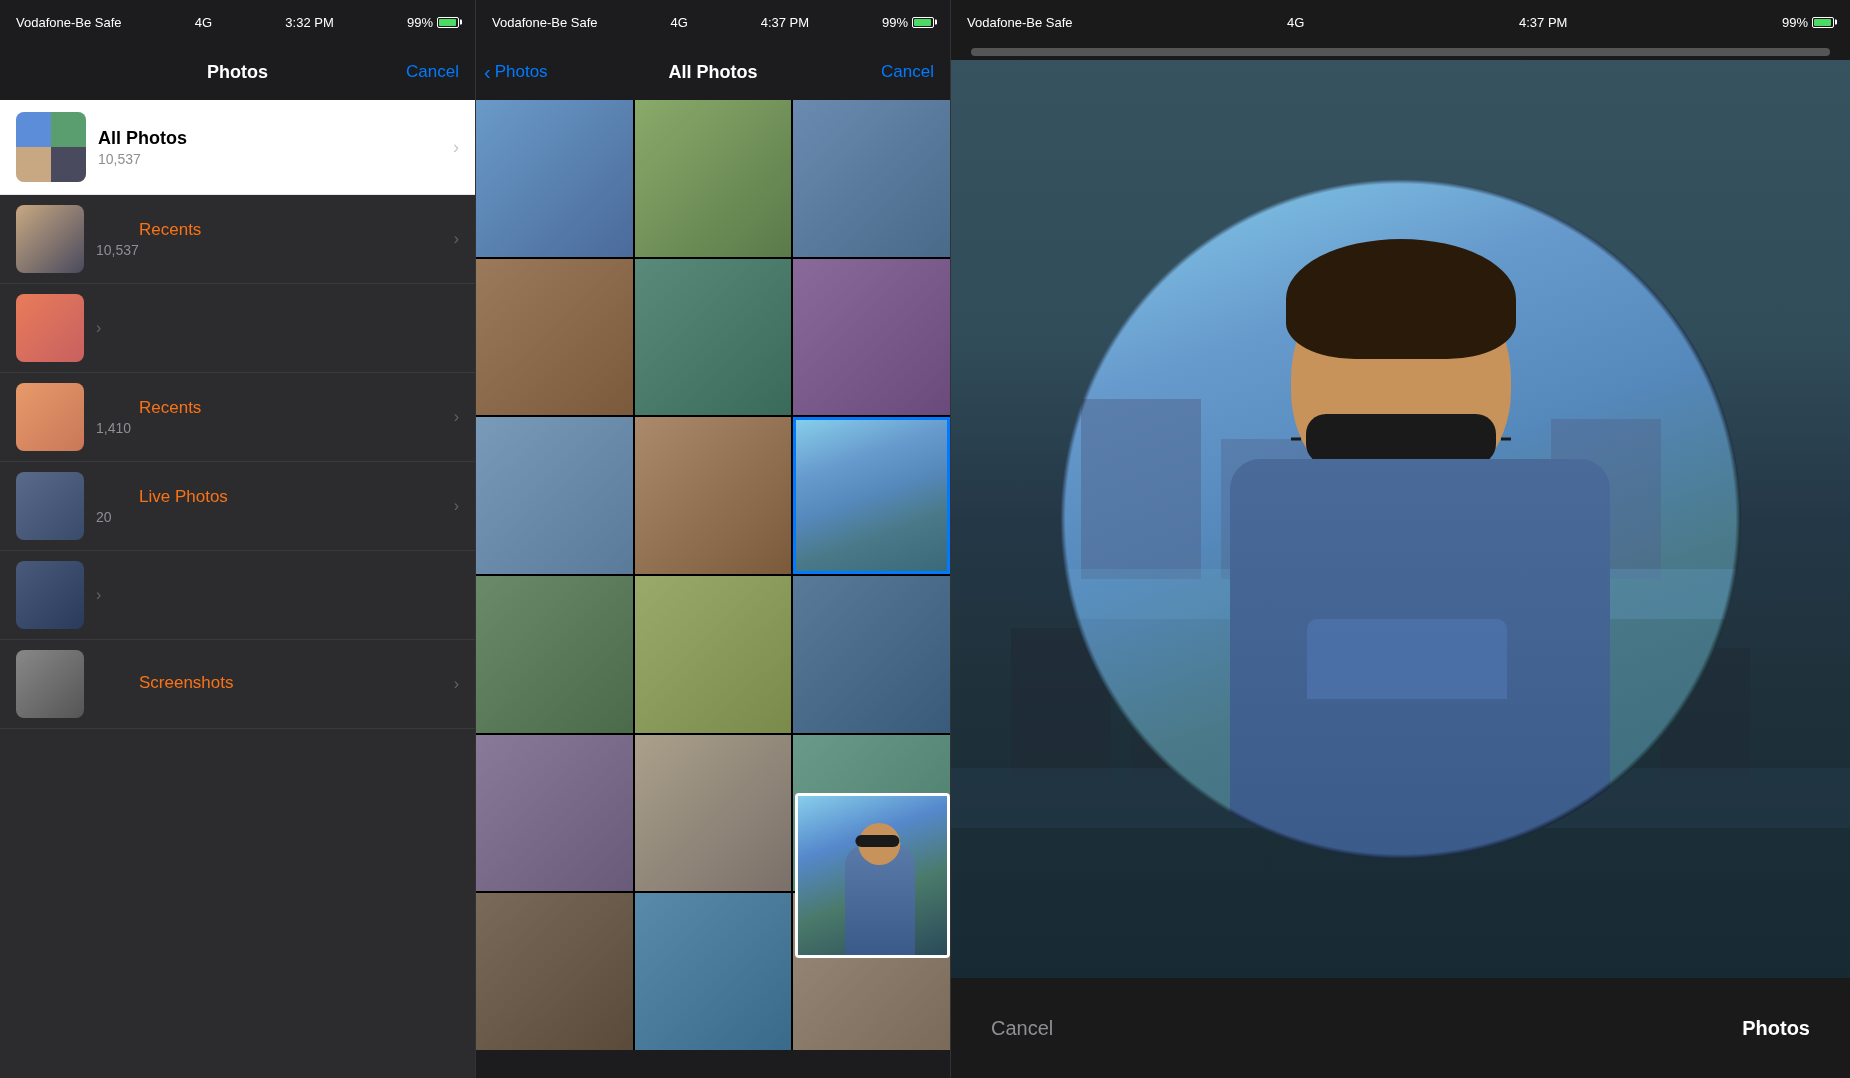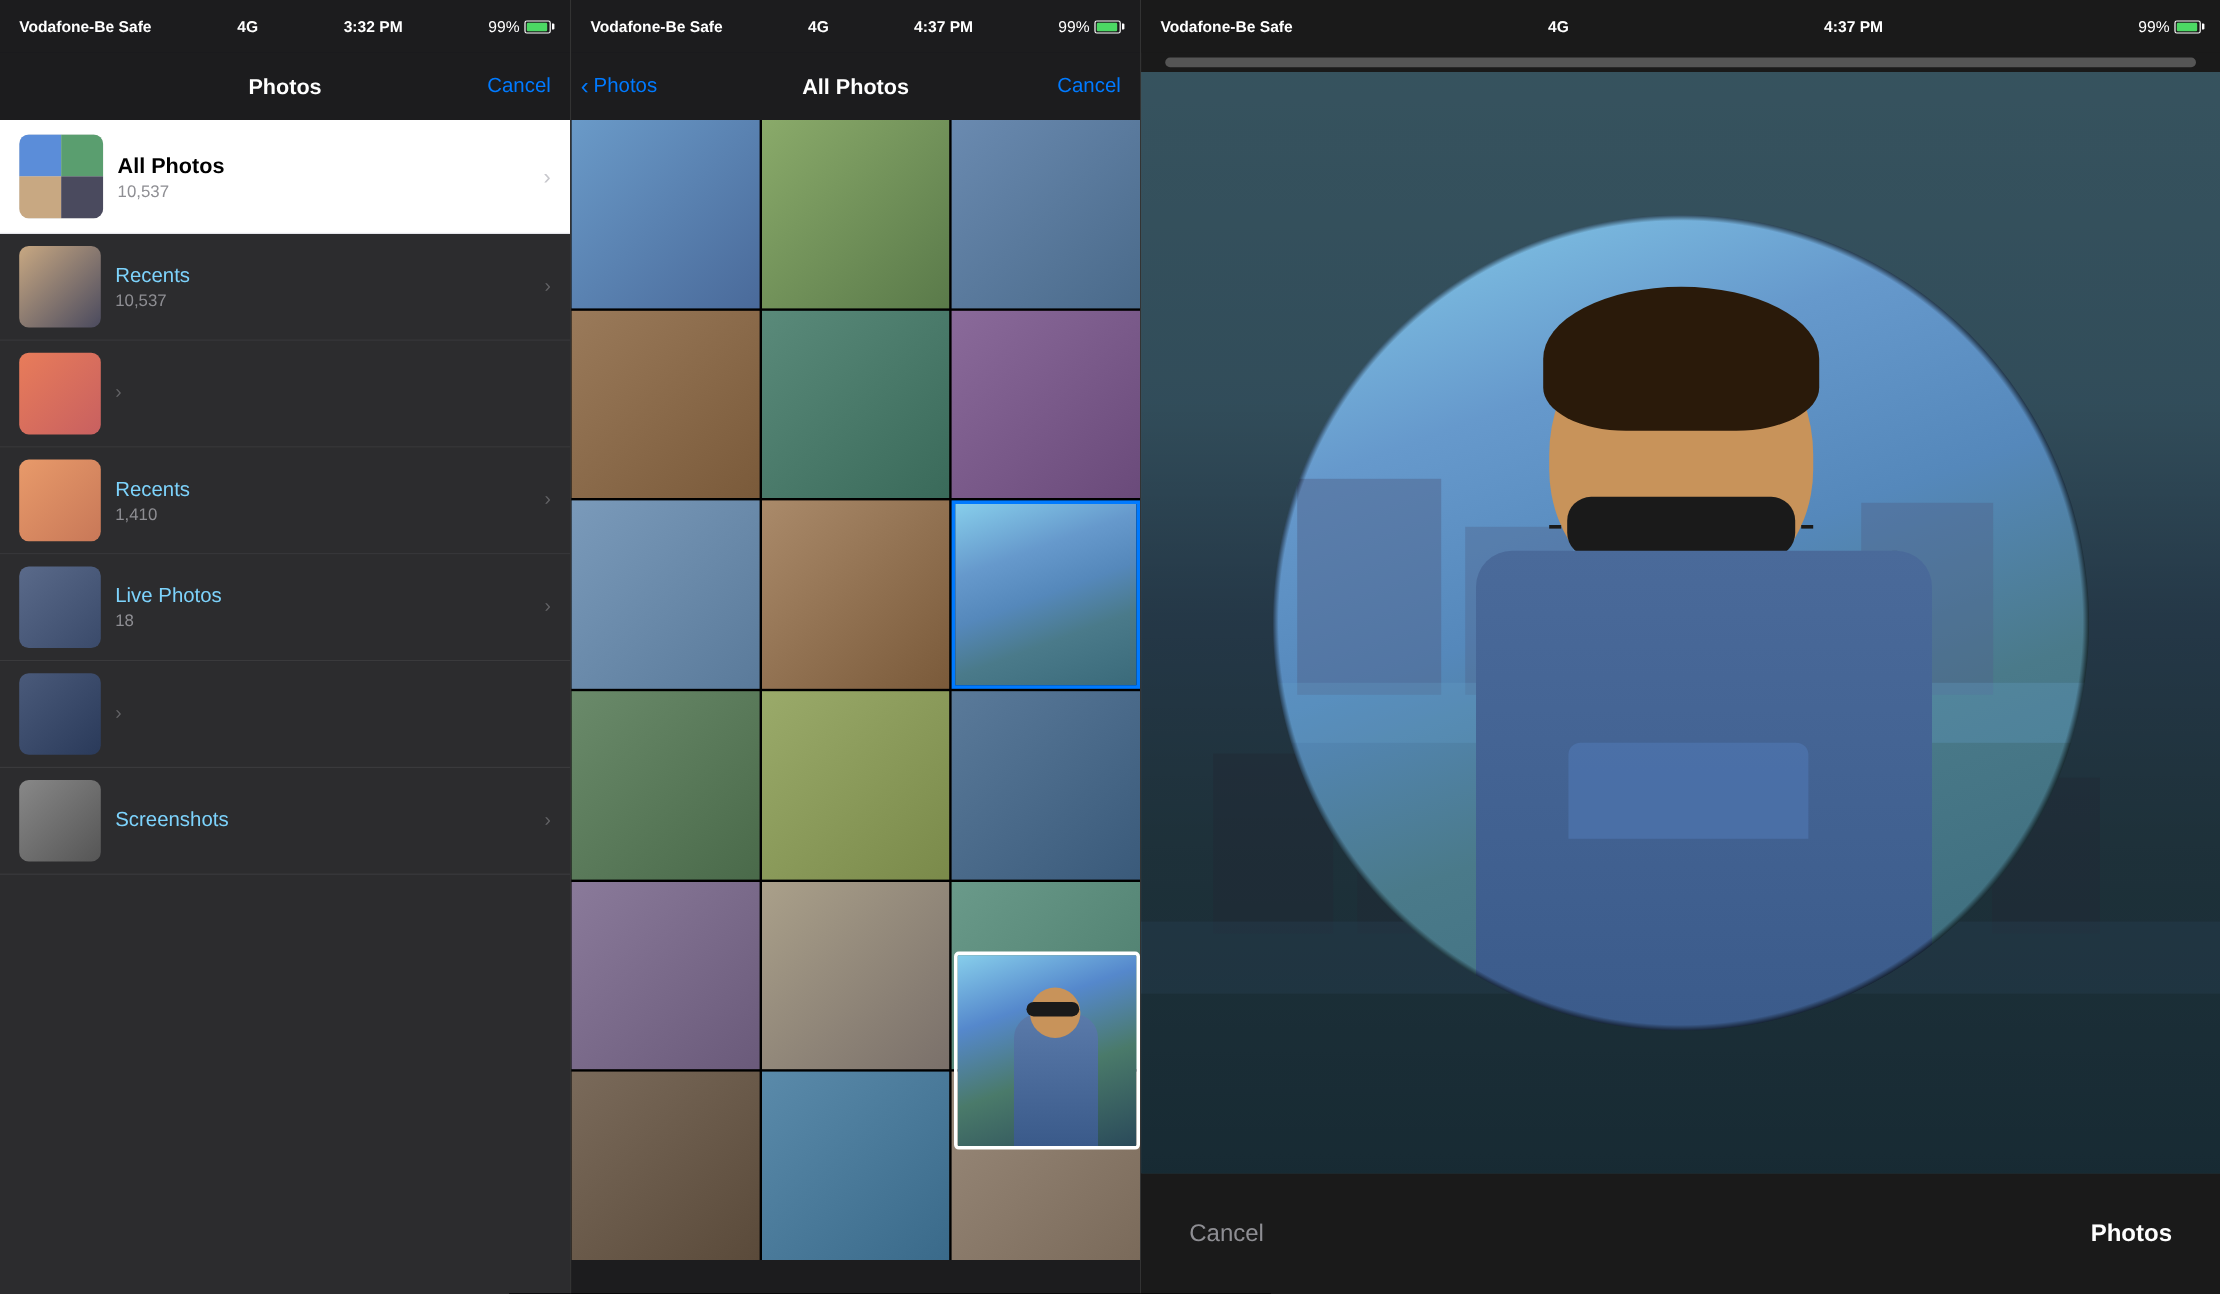--- a/index.html
+++ b/index.html
@@ -27,21 +27,21 @@
       height: 44px;
       display: flex;
       align-items: center;
       justify-content: space-between;
       padding: 0 16px;
       background: #1c1c1e;
     }
     .status-bar-left {
       font-size: 13px;
       color: #fff;
-      font-weight: 700;
+      font-weight: 400;
     }
     .status-bar-right {
       font-size: 13px;
       color: #fff;
       display: flex;
       align-items: center;
       gap: 4px;
     }
     .battery-icon {
       width: 22px;
@@ -164,22 +164,23 @@
     .album-thumb.recents { background: linear-gradient(135deg, #c8a882 0%, #4a4a5e 100%); }
     .album-thumb.favorites { background: linear-gradient(135deg, #e87c5a 0%, #c86060 100%); }
     .album-thumb.selfies { background: linear-gradient(135deg, #e89a6a 0%, #c87858 100%); }
     .album-thumb.livephotos { background: linear-gradient(135deg, #5a6a8a 0%, #3a4a6a 100%); }
     .album-thumb.bursts { background: linear-gradient(135deg, #4a5a7a 0%, #2a3a5a 100%); }
     .album-thumb.screenshots { background: linear-gradient(135deg, #888 0%, #555 100%); }
 
     .album-info { flex: 1; }
     .album-name {
       font-size: 17px;
-      color: #7dd3fc;
+      color: #f97316;
       font-weight: 400;
+      margin-left: 43px;
     }
     .album-count {
       font-size: 14px;
       color: #8e8e93;
       margin-top: 2px;
     }
     .album-chevron {
       color: #636366;
       font-size: 16px;
     }
@@ -471,21 +472,21 @@
         <div class="album-name">Recents</div>
         <div class="album-count">1,410</div>
       </div>
       <span class="album-chevron">›</span>
     </div>
 
     <div class="album-row">
       <div class="album-thumb livephotos"></div>
       <div class="album-info">
         <div class="album-name">Live Photos</div>
-        <div class="album-count">18</div>
+        <div class="album-count">20</div>
       </div>
       <span class="album-chevron">›</span>
     </div>
 
     <div class="album-row">
       <div class="album-thumb bursts"></div>
       <span class="album-chevron">›</span>
     </div>
 
     <div class="album-row">

